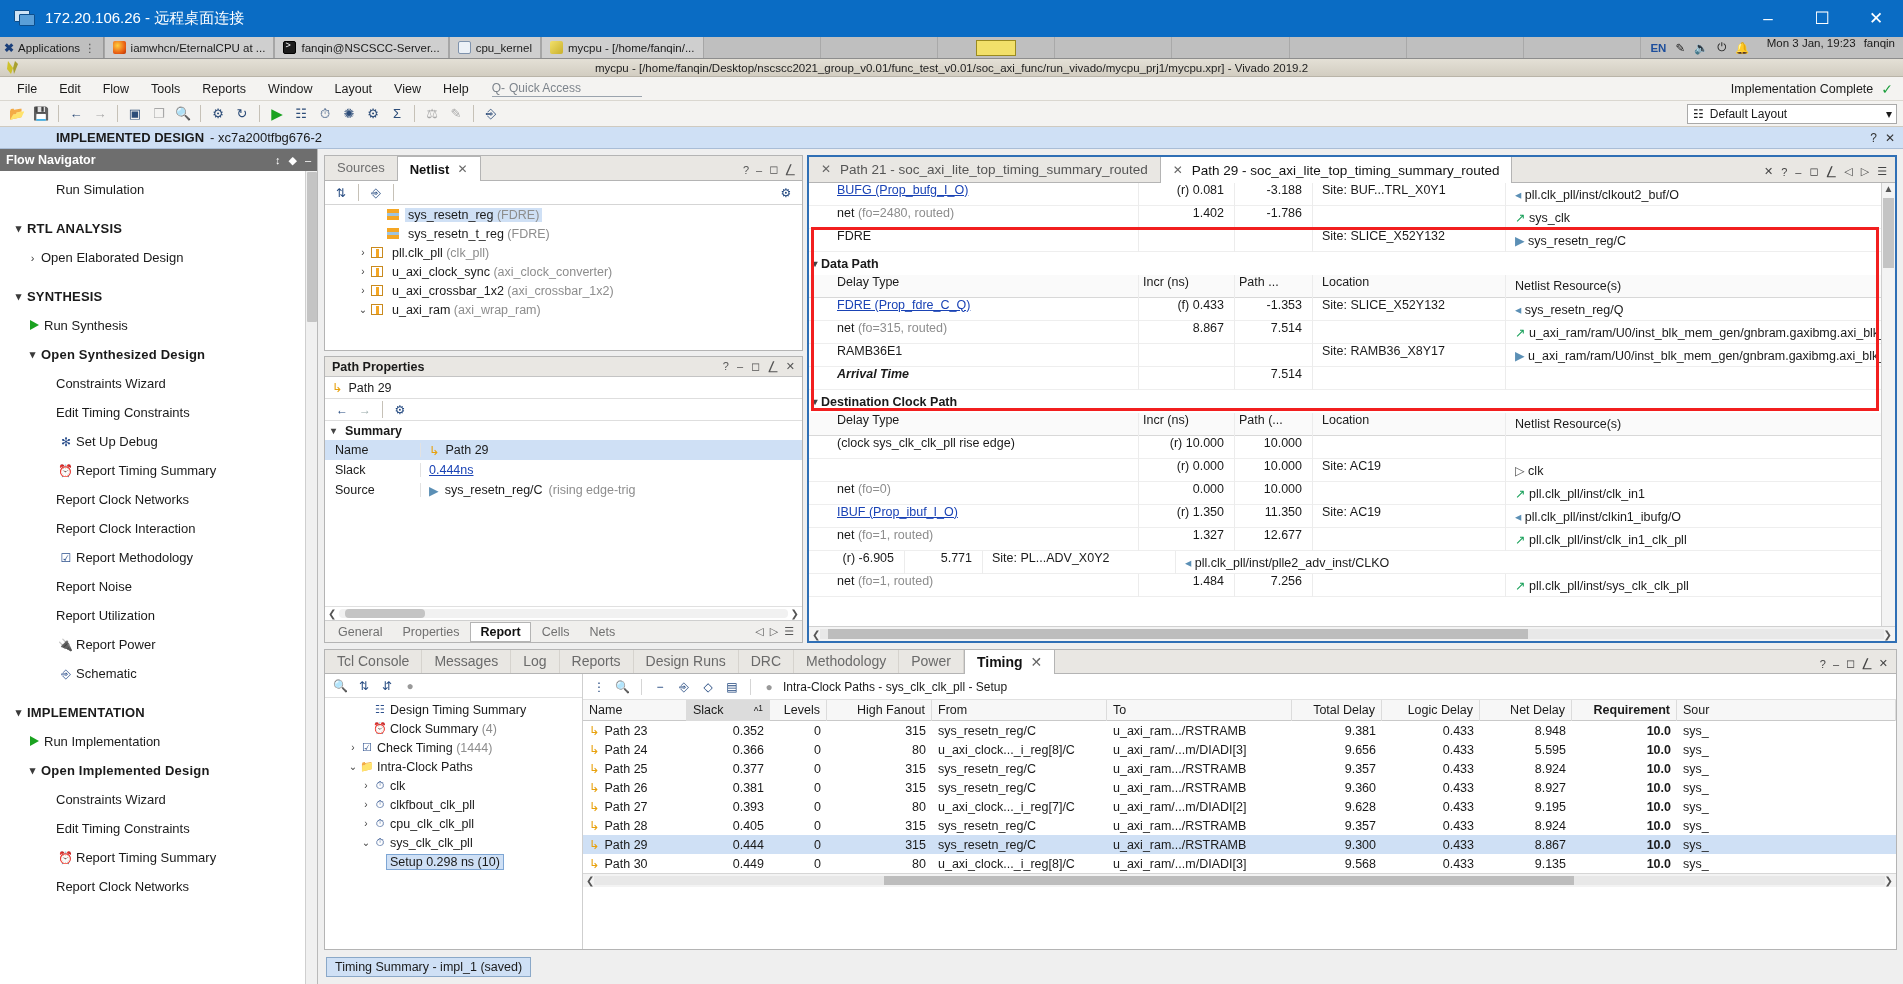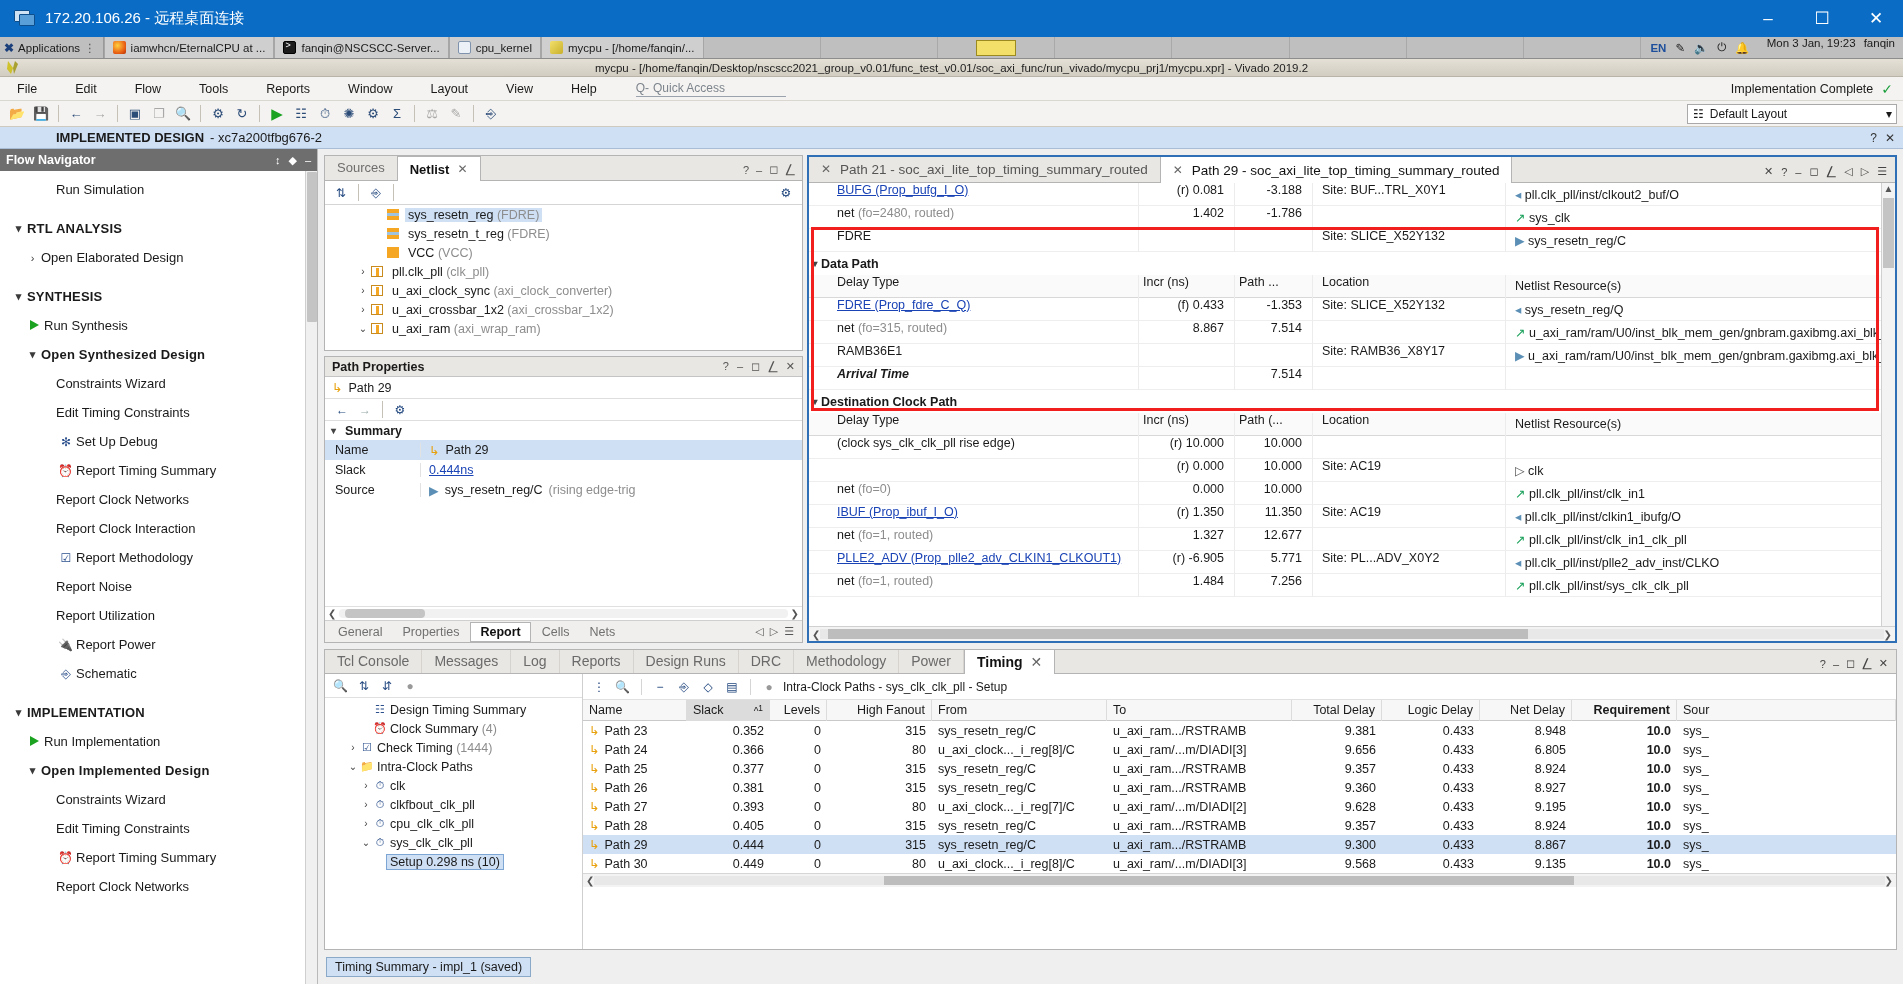--- a/index.html
+++ b/index.html
@@ -52,21 +52,21 @@
   .yellow-box { width:40px; background:#f2e06a; border:1px solid #9a8a20; }
 
   
   #vivado { height:calc(984px - 37px - 22px); display:flex; flex-direction:column;
     background:#efefef; }
   #viv-title { height:18px; background:linear-gradient(#e4e0d6,#d2cdc1);
      display:flex; align-items:center; justify-content:center;
      font-size:11.5px; color:#222; position:relative; border-bottom:1px solid #b9b4a8; }
   #viv-title .logo { position:absolute; left:6px; top:1px; width:14px; height:15px; }
 
-  #menubar { height:24px; display:flex; align-items:center; gap:16px;
+  #menubar { height:24px; display:flex; align-items:center; gap:0;
      background:#f4f3f1; border-bottom:1px solid #dad7d0; padding-left:6px; }
   .menu-item { padding:3px 11px; font-size:12.5px; color:#1a1a1a; }
   #quick { margin-left:12px; width:150px; border-bottom:1px solid #9aa3ad; color:#7d848c;
      font-size:12px; display:flex; align-items:center; gap:4px; padding-bottom:1px;}
   #menubar .right { margin-left:auto; display:flex; align-items:center; gap:8px;
      padding-right:10px; font-size:12.5px; }
   .check-ok { color:#1a9e3c; font-size:14px; }
 
   #toolbar { height:26px; display:flex; align-items:center; gap:2px;
      background:#f4f3f1; border-bottom:1px solid #cfcac0; padding:0 6px; }
@@ -534,26 +534,20 @@
                     <span class="sq fdre"></span>
                     <span class="sel" style="padding:0 3px">sys_resetn_reg <span class="dim">(FDRE)</span></span>
                   </div>
                   <div class="tree-row">
                     <span style="width:40px;flex:none"></span>
                     <span class="exp"></span>
                     <span class="sq fdre"></span>
                     <span class="" style="padding:0 3px">sys_resetn_t_reg <span class="dim">(FDRE)</span></span>
                   </div>
                   <div class="tree-row">
-                    <span style="width:40px;flex:none"></span>
-                    <span class="exp"></span>
-                    <span class="sq vcc"></span>
-                    <span class="" style="padding:0 3px">VCC <span class="dim">(VCC)</span></span>
-                  </div>
-                  <div class="tree-row">
                     <span style="width:24px;flex:none"></span>
                     <span class="exp">›</span>
                     <span class="sq inst"></span>
                     <span class="" style="padding:0 3px">pll.clk_pll <span class="dim">(clk_pll)</span></span>
                   </div>
                   <div class="tree-row">
                     <span style="width:24px;flex:none"></span>
                     <span class="exp">›</span>
                     <span class="sq inst"></span>
                     <span class="" style="padding:0 3px">u_axi_clock_sync <span class="dim">(axi_clock_converter)</span></span>
@@ -773,21 +767,20 @@
                     <span class="c-res"><span class="pinico">◂</span> pll.clk_pll/inst/clkin1_ibufg/O</span>
                   </div>
                   <div class="rp-row">
                     <span class="c-type vsplit"><span>net</span> <span class="dim">(fo=1, routed)</span></span>
                     <span class="c-incr vsplit">1.327</span>
                     <span class="c-path vsplit">12.677</span>
                     <span class="c-loc vsplit"></span>
                     <span class="c-res"><span class="arrowgreen">↗</span> pll.clk_pll/inst/clk_in1_clk_pll</span>
                   </div>
                   <div class="rp-row">
-                    <span class="c-type vsplit"><span class="lnk">PLLE2_ADV (Prop_plle2_adv_CLKIN1_CLKOUT1)</span></span>
                     <span class="c-incr vsplit">(r) -6.905</span>
                     <span class="c-path vsplit">5.771</span>
                     <span class="c-loc vsplit">Site: PL...ADV_X0Y2</span>
                     <span class="c-res"><span class="pinico">◂</span> pll.clk_pll/inst/plle2_adv_inst/CLKO</span>
                   </div>
                   <div class="rp-row">
                     <span class="c-type vsplit"><span>net</span> <span class="dim">(fo=1, routed)</span></span>
                     <span class="c-incr vsplit">1.484</span>
                     <span class="c-path vsplit">7.256</span>
                     <span class="c-loc vsplit"></span>
@@ -959,21 +952,21 @@
                 </div>
                 <div class="tt-row">
                   <span class="cell w-name"><span class="yarrow">↳</span>Path 24</span>
                   <span class="cell w-slack">0.366</span>
                   <span class="cell w-levels">0</span>
                   <span class="cell w-fan">80</span>
                   <span class="cell w-from">u_axi_clock..._i_reg[8]/C</span>
                   <span class="cell w-to">u_axi_ram/...m/DIADI[3]</span>
                   <span class="cell w-total">9.656</span>
                   <span class="cell w-logic">0.433</span>
-                  <span class="cell w-net">6.805</span>
+                  <span class="cell w-net">5.595</span>
                   <span class="cell w-req">10.0</span>
                   <span class="cell w-sour">sys_</span>
                 </div>
                 <div class="tt-row">
                   <span class="cell w-name"><span class="yarrow">↳</span>Path 25</span>
                   <span class="cell w-slack">0.377</span>
                   <span class="cell w-levels">0</span>
                   <span class="cell w-fan">315</span>
                   <span class="cell w-from">sys_resetn_reg/C</span>
                   <span class="cell w-to">u_axi_ram.../RSTRAMB</span>

